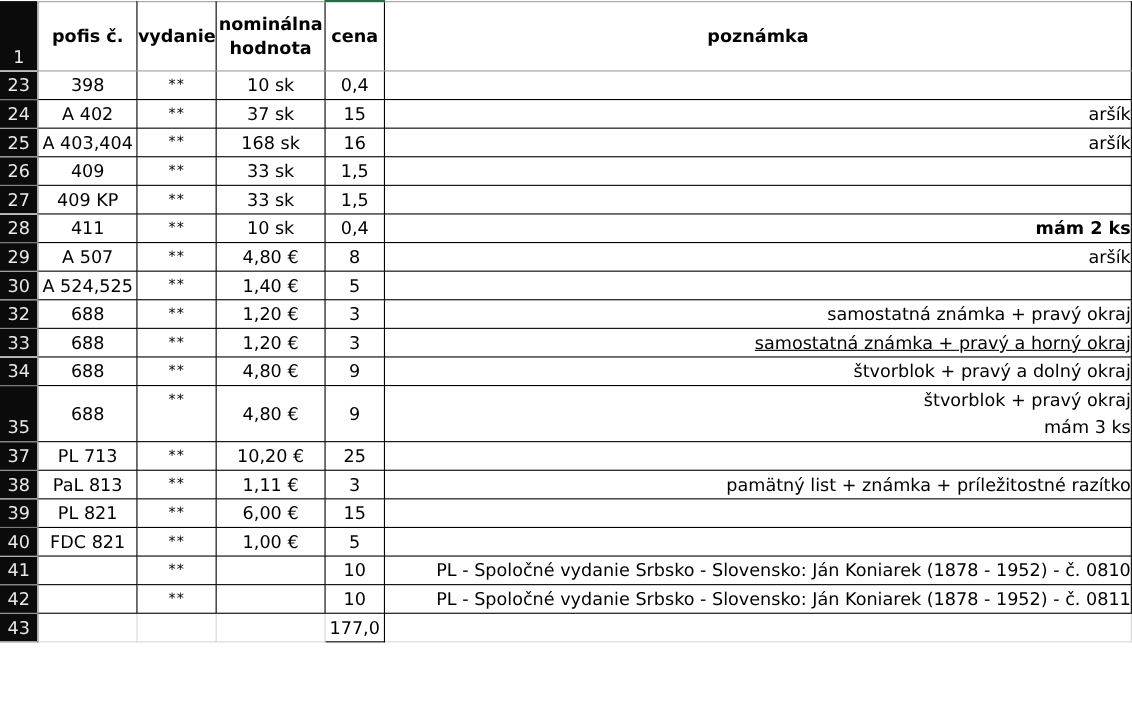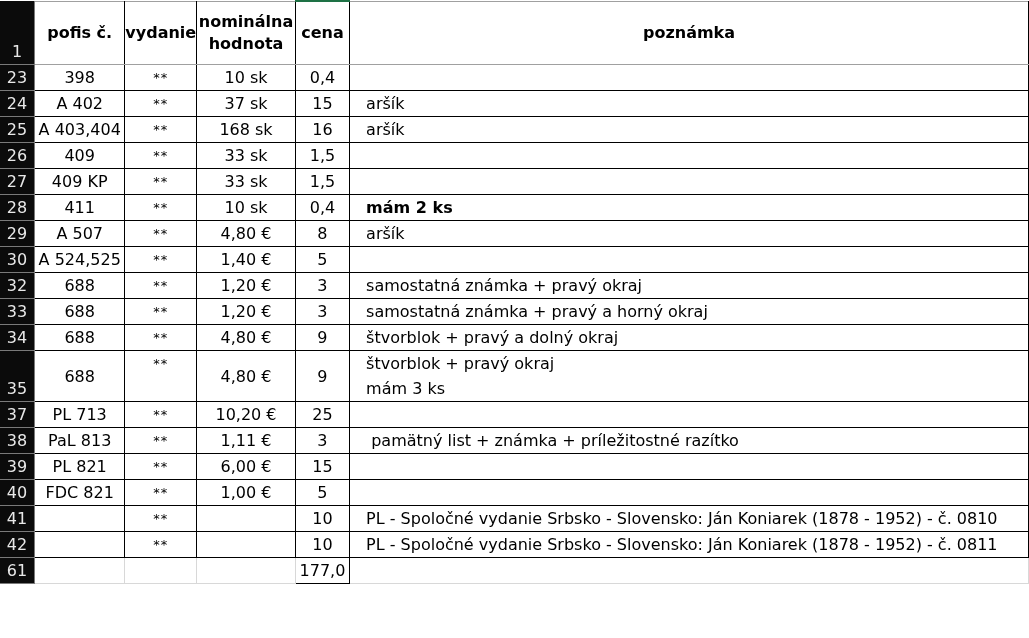--- a/index.html
+++ b/index.html
@@ -7,21 +7,21 @@
          font-family:"DejaVu Sans", "Liberation Sans", sans-serif; font-size:16px; color:#000; }
   table.sheet { border-collapse:collapse; table-layout:fixed; position:absolute; left:0; top:0; }
   table.sheet td { padding:0; overflow:hidden; white-space:nowrap; line-height:25px; height:25px; }
   .rh { background:#0b0b0b; color:#e8e8e8; text-align:center; vertical-align:bottom;
         border-bottom:1px solid #7a7a7a; border-right:1px solid #7a7a7a; font-size:16px; letter-spacing:0; }
   .c { border:1px solid #000; }
   .g { border:1px solid #d8d8d8; }
   .hdr td.c { font-weight:bold; text-align:center; vertical-align:middle; line-height:22px; height:62px; border-top:1px solid #a0a0a0; border-bottom:1px solid #a0a0a0; }
   .hdr td.cena-h { border-top:2px solid #1e7145; }
   .ctr { text-align:center; }
-  .note { text-align:left; padding-left:16px !important; }
+  .note { text-align:right; padding-left:16px !important; }
   .stars { font-size:13px; letter-spacing:1px; vertical-align:top; }
   .tall td { height:51px; }
   .tall .note { line-height:25px; white-space:pre; }
   .total { border:1px solid #000; text-align:center; }
 </style>
 </head>
 <body>
 
 <table class="sheet">
   <colgroup>
@@ -112,21 +112,21 @@
         <td class="c ctr">1,20 €</td>
         <td class="c ctr">3</td>
         <td class="c note" style="white-space: pre;">samostatná známka + pravý okraj</td>
       </tr>
       <tr>
         <td class="rh">33</td>
         <td class="c ctr">688</td>
         <td class="c ctr stars">**</td>
         <td class="c ctr">1,20 €</td>
         <td class="c ctr">3</td>
-        <td class="c note" style="white-space: pre;">samostatná známka + pravý a horný okraj</td>
+        <td class="c note" style="white-space: pre; text-decoration: underline;">samostatná známka + pravý a horný okraj</td>
       </tr>
       <tr>
         <td class="rh">34</td>
         <td class="c ctr">688</td>
         <td class="c ctr stars">**</td>
         <td class="c ctr">4,80 €</td>
         <td class="c ctr">9</td>
         <td class="c note" style="white-space: pre;">štvorblok + pravý a dolný okraj</td>
       </tr>
       <tr class="tall">
@@ -180,21 +180,21 @@
       </tr>
       <tr>
         <td class="rh">42</td>
         <td class="c ctr"></td>
         <td class="c ctr stars">**</td>
         <td class="c ctr"></td>
         <td class="c ctr">10</td>
         <td class="c note" style="white-space: pre;">PL - Spoločné vydanie Srbsko - Slovensko: Ján Koniarek (1878 - 1952) - č. 0811</td>
       </tr>
       <tr>
-        <td class="rh">61</td>
+        <td class="rh">43</td>
         <td class="g"></td>
         <td class="g"></td>
         <td class="g"></td>
         <td class="total">177,0</td>
         <td class="g"></td>
       </tr>
     </tbody>
 </table>
 
 </body></html>

